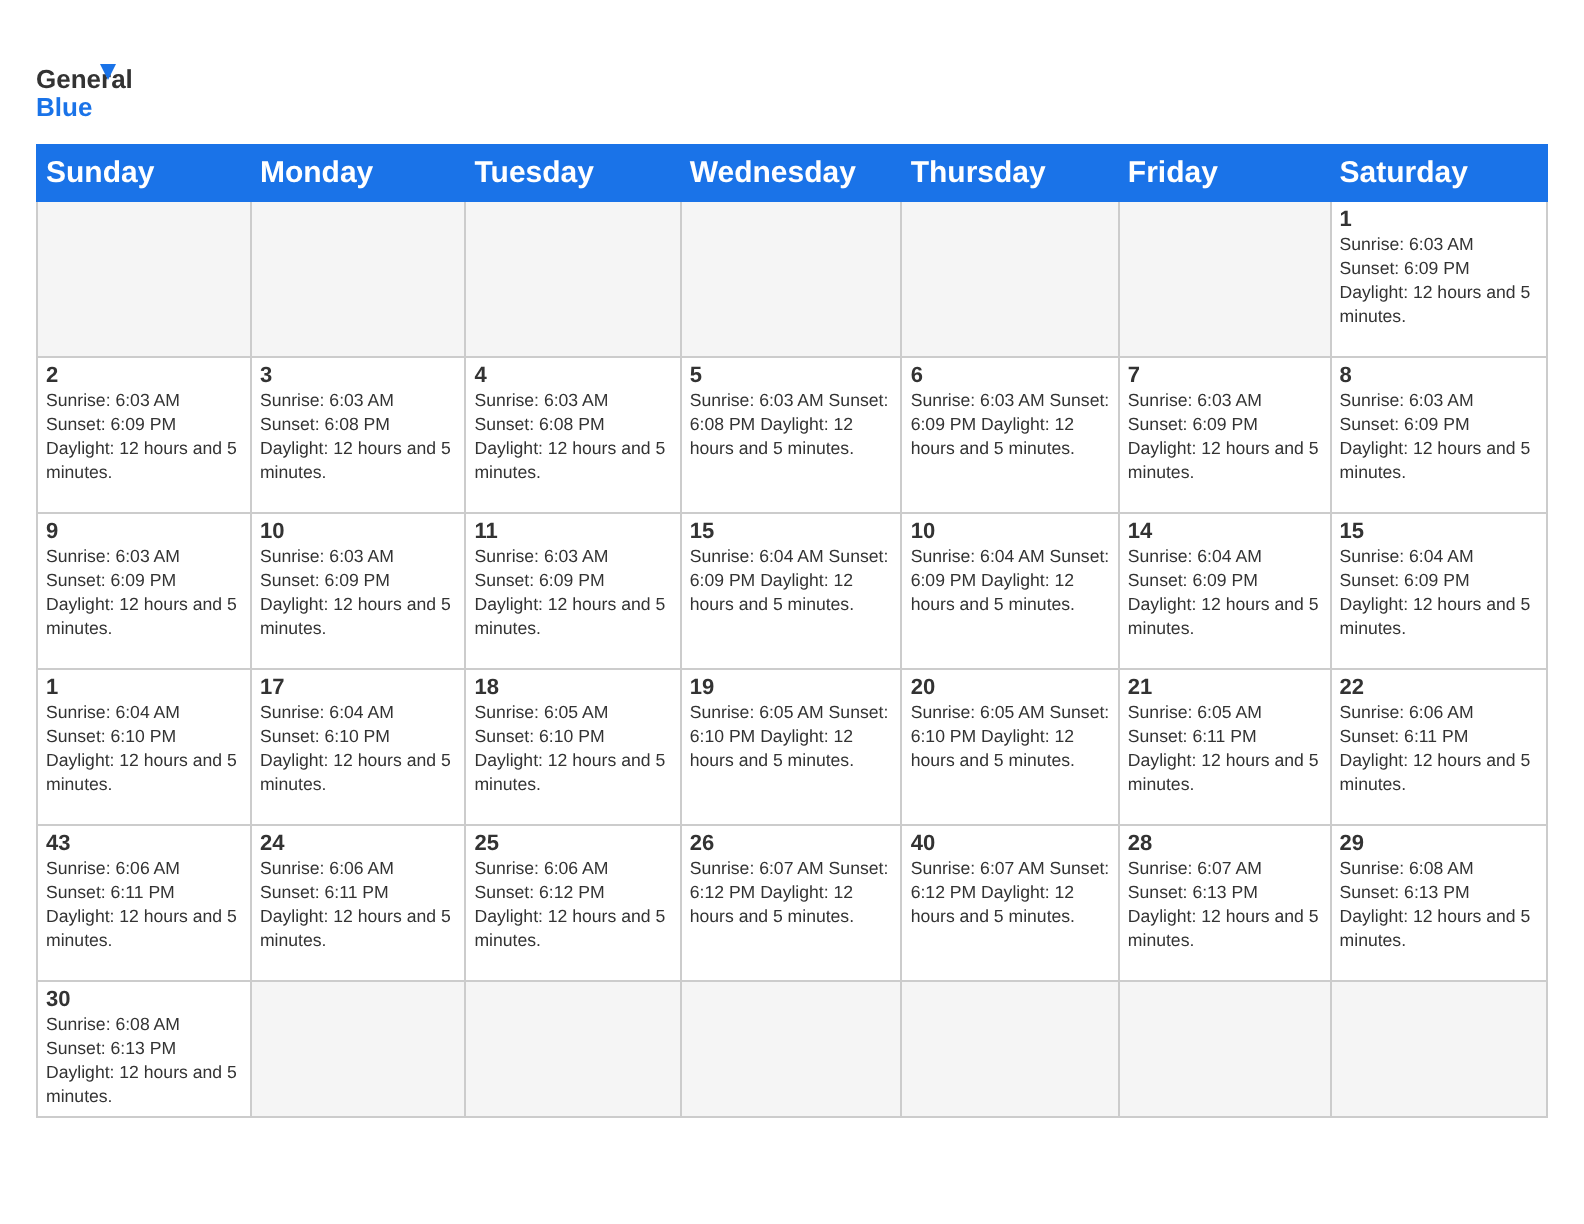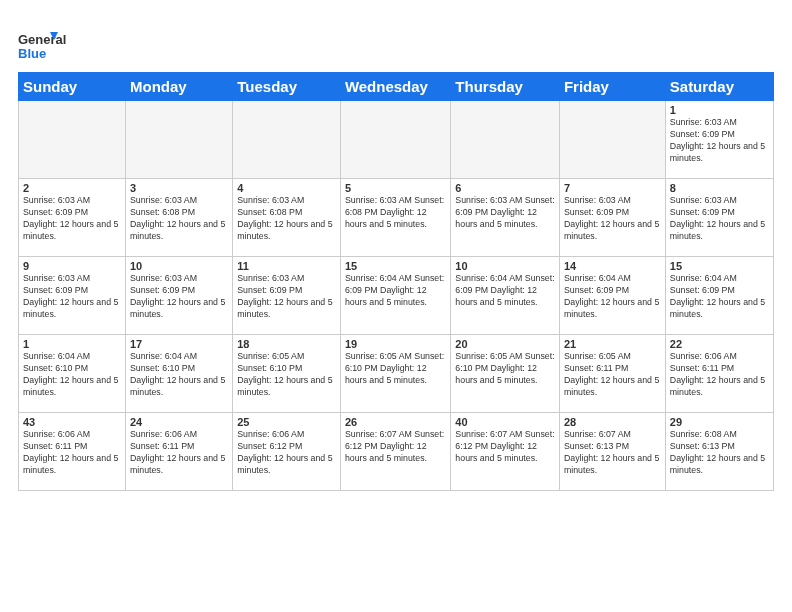--- a/index.html
+++ b/index.html
@@ -299,15 +299,29 @@
 Sunset: 6:13 PM
 Daylight: 12 hours and 5 minutes.</div>
           </td>
           <td>
             <span class="day-num">29</span>
             <div class="day-info">Sunrise: 6:08 AM
 Sunset: 6:13 PM
 Daylight: 12 hours and 5 minutes.</div>
           </td>
         </tr>
+        <tr class="last-row">
+          <td>
+            <span class="day-num">30</span>
+            <div class="day-info">Sunrise: 6:08 AM
+Sunset: 6:13 PM
+Daylight: 12 hours and 5 minutes.</div>
+          </td>
+          <td class="empty"></td>
+          <td class="empty"></td>
+          <td class="empty"></td>
+          <td class="empty"></td>
+          <td class="empty"></td>
+          <td class="empty"></td>
+        </tr>
       </tbody>
   </table>
 </div>
 
 </body></html>

